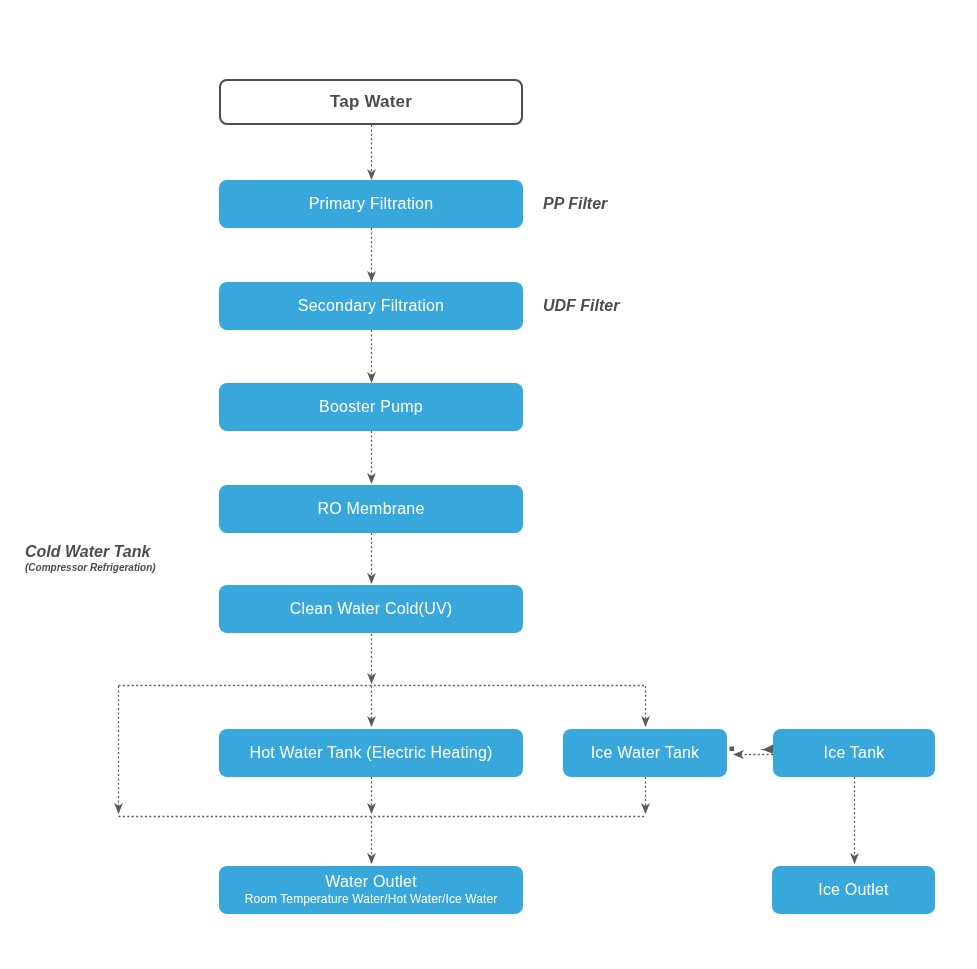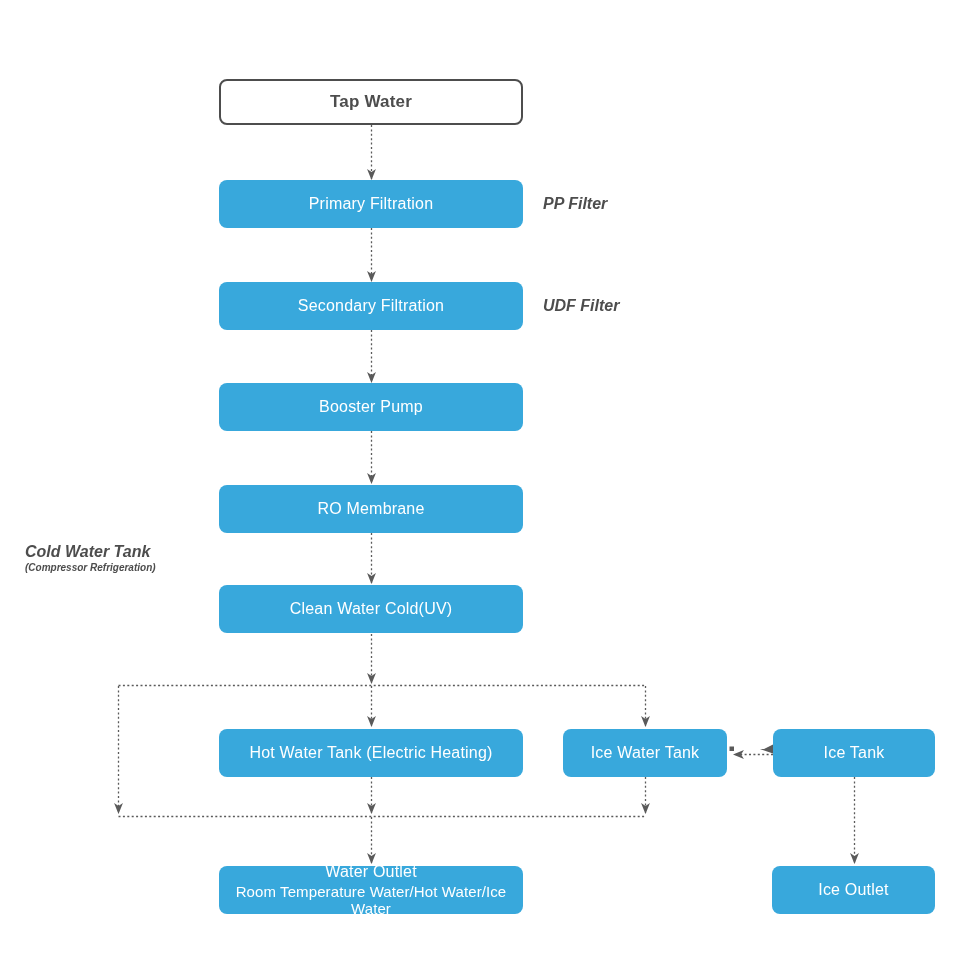--- a/index.html
+++ b/index.html
@@ -35,21 +35,21 @@
     line-height:1.15;
   }
   .node.start{
     background:var(--start-fill,#ffffff);
     border:2px solid var(--start-border,#4d4d4d);
     color:var(--start-border,#4d4d4d);
     font-weight:bold;
     font-size:17px;
   }
   .node .sublabel{
-    font-size:15px;
+    font-size:12px;
     margin-top:2px;
     letter-spacing:.1px;
   }
   .annotation{
     position:absolute;
     color:var(--annotation-text,#4d4d4d);
     font-weight:bold;
     font-size:16px;
     white-space:nowrap;
     font-style:italic;

